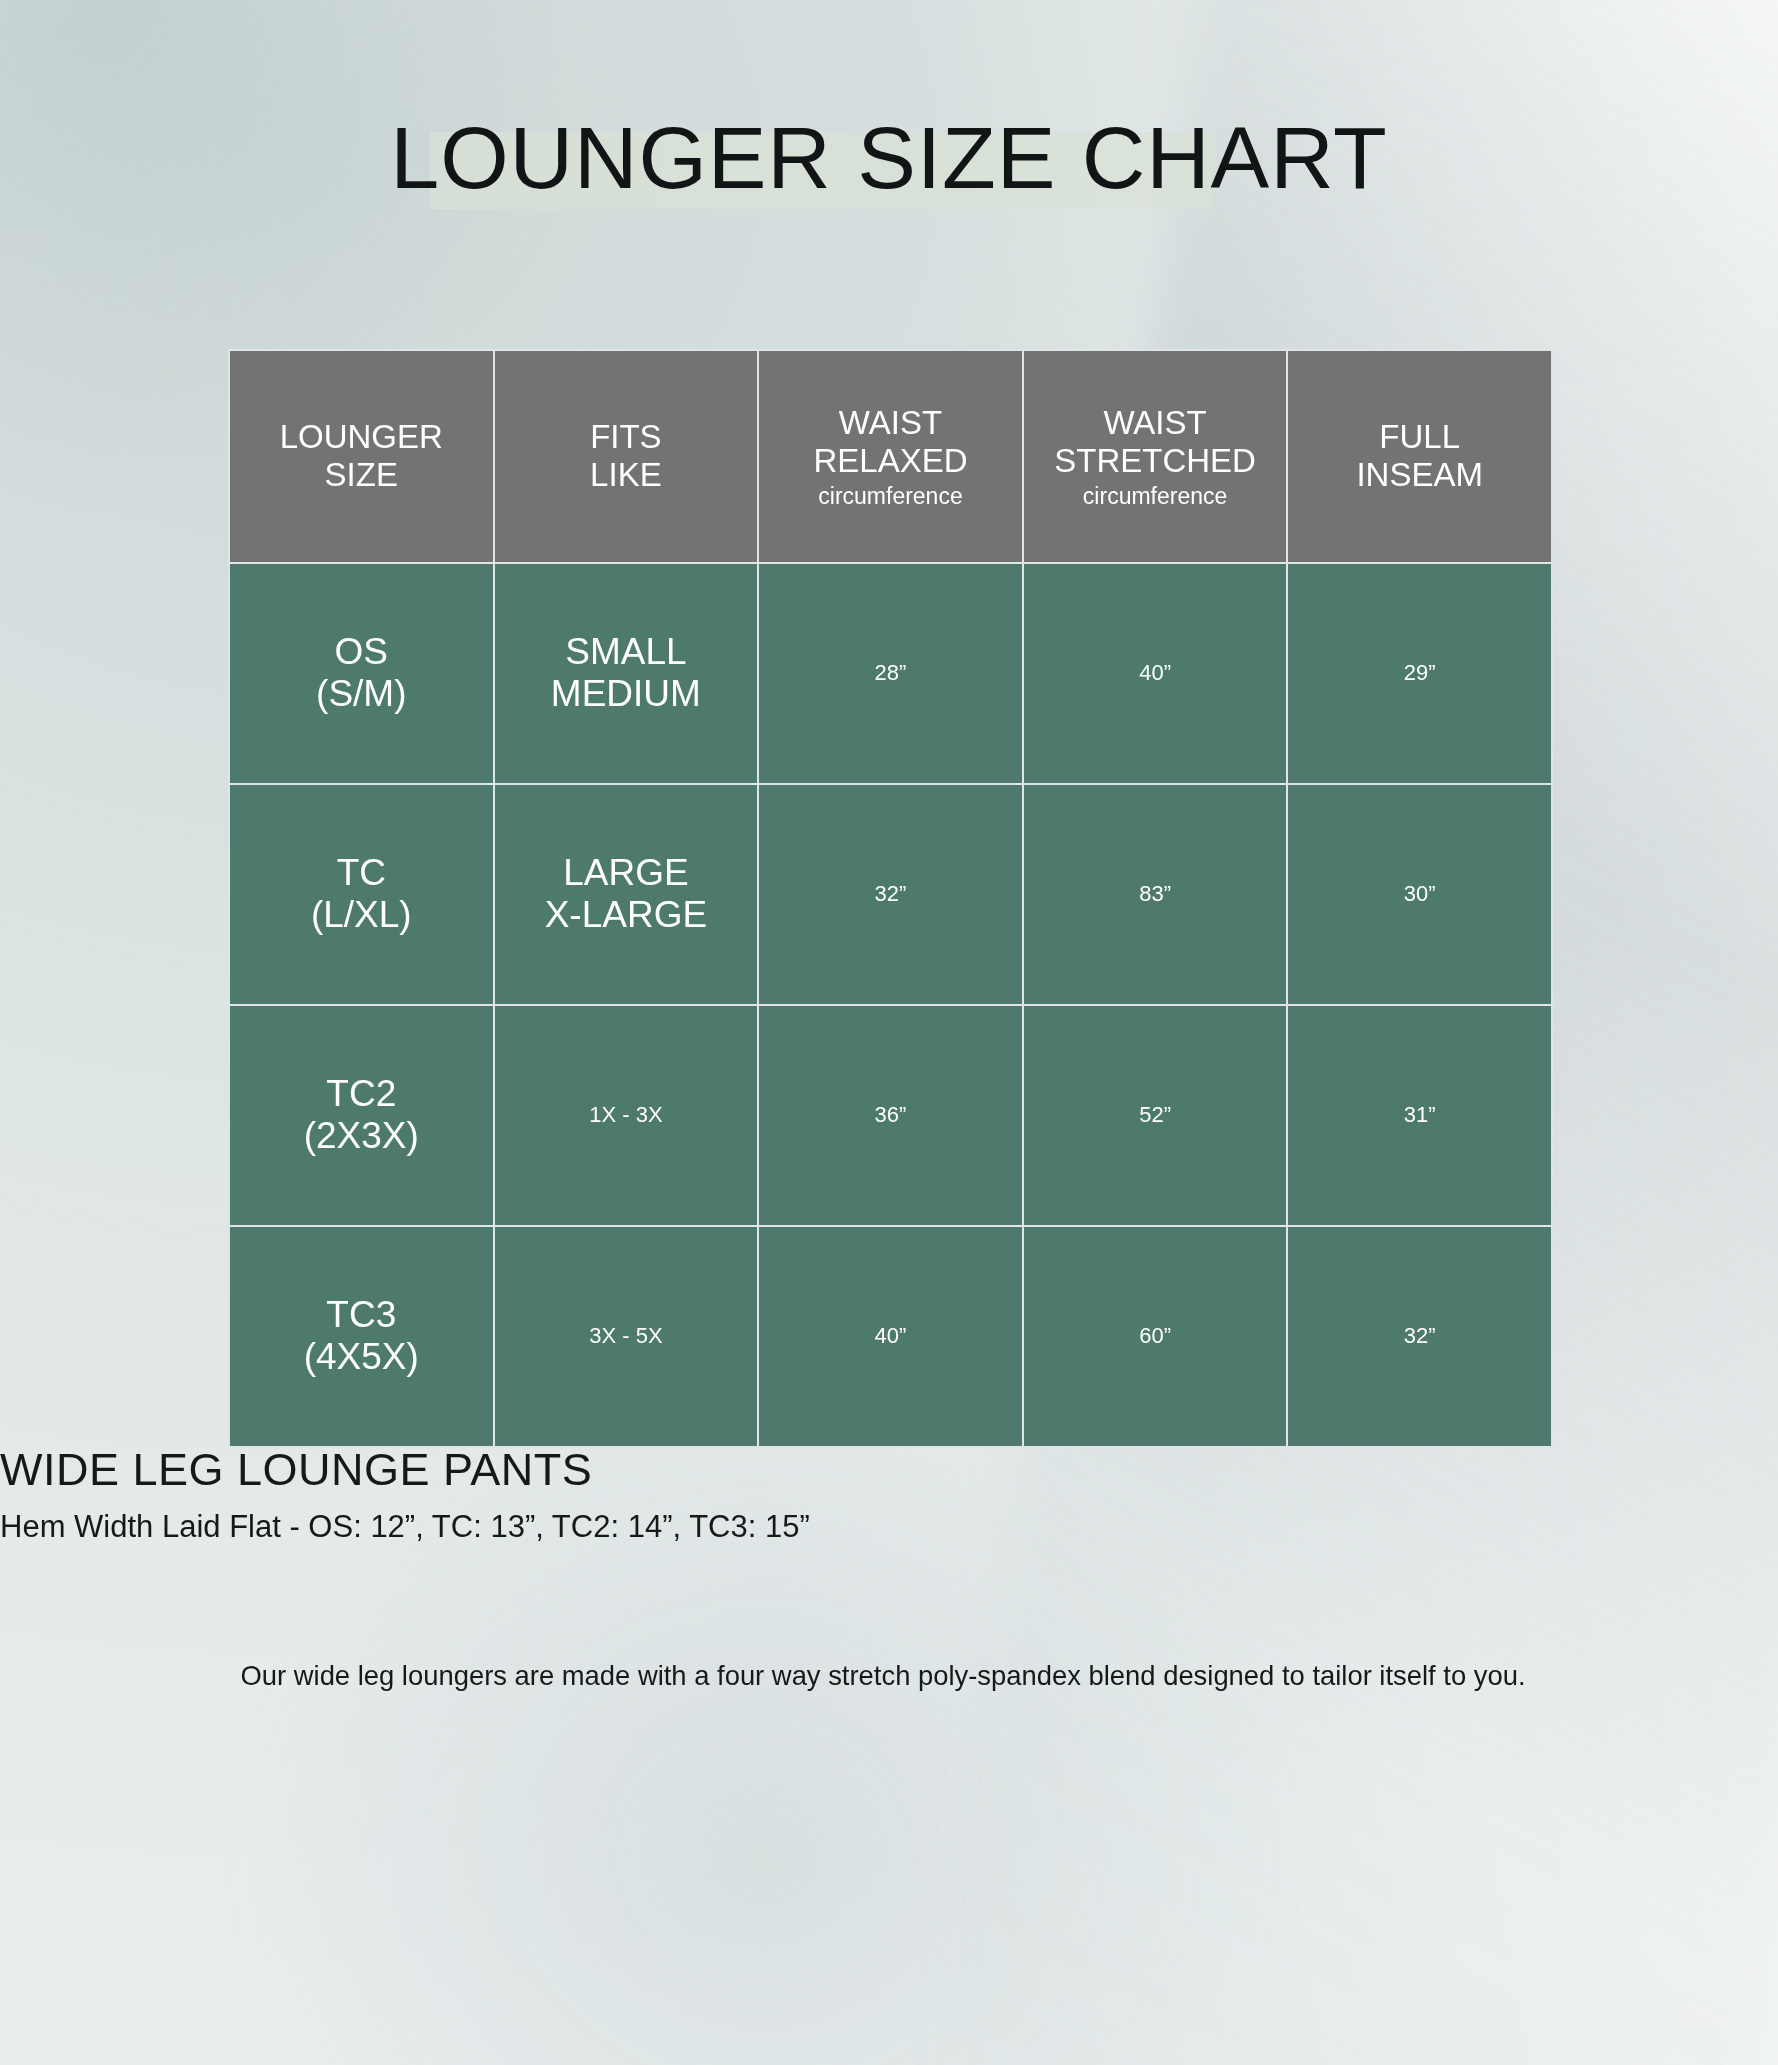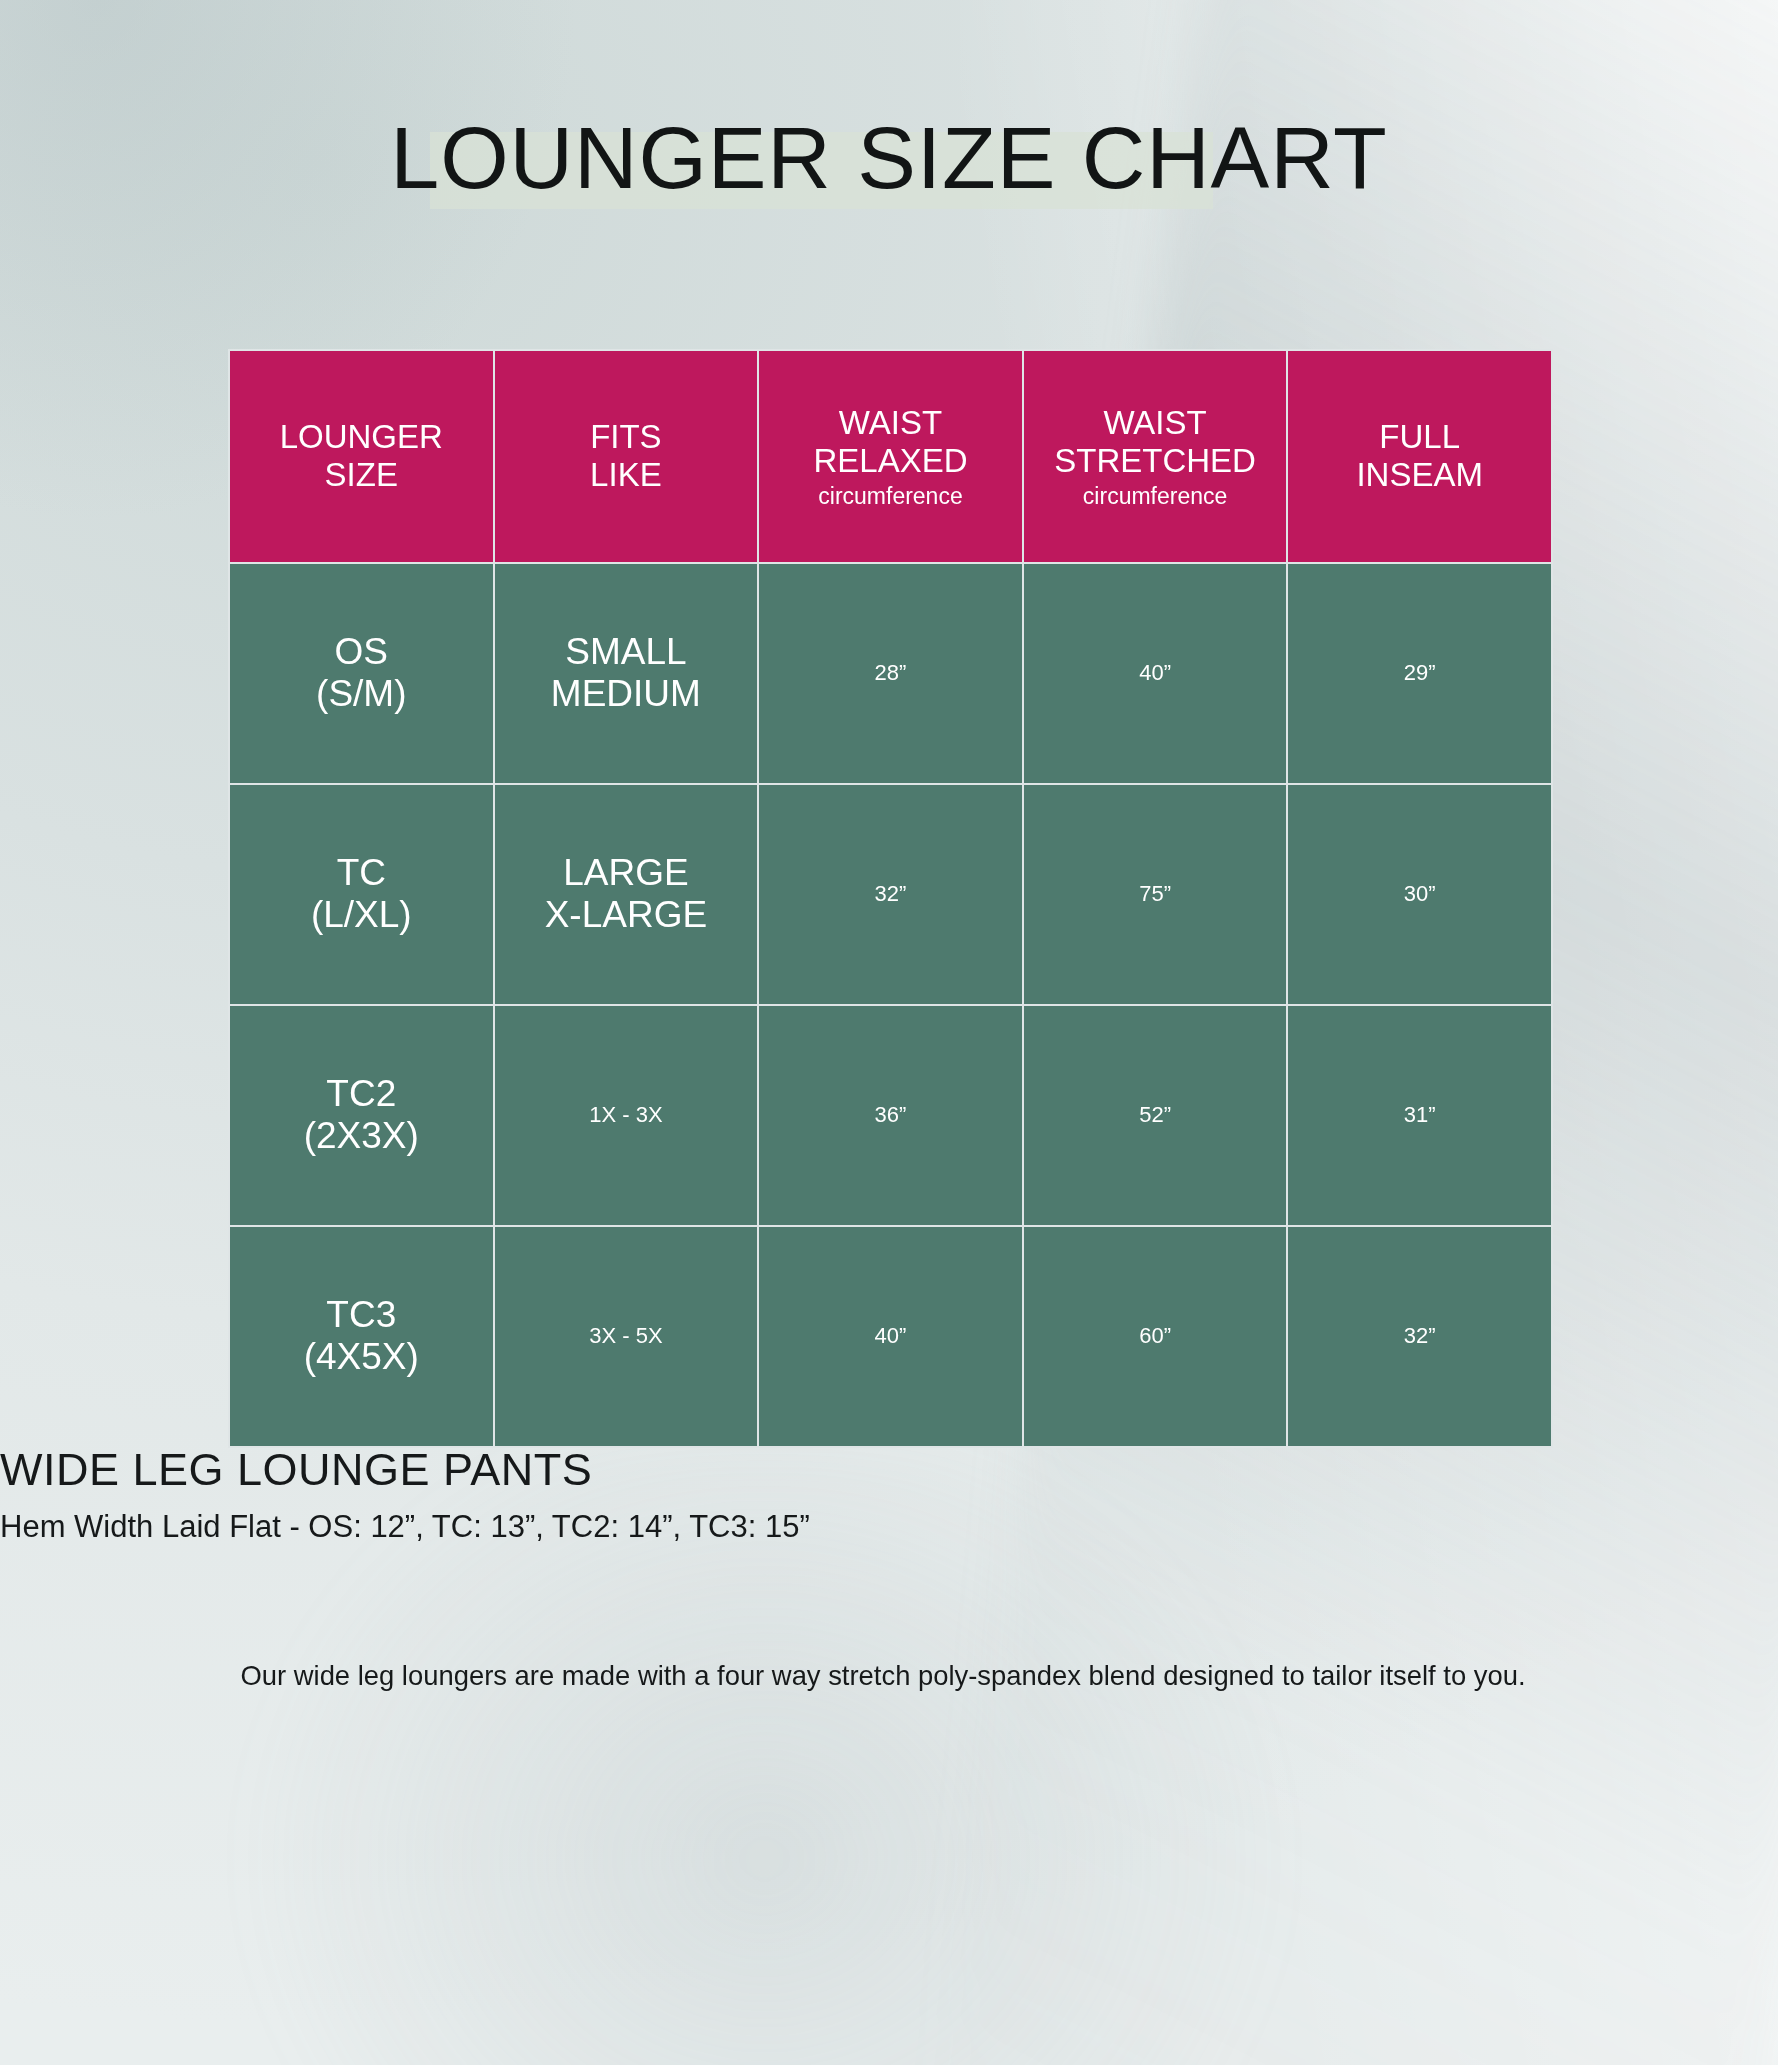--- a/index.html
+++ b/index.html
@@ -109,21 +109,21 @@
   }
   table.size-chart th,
   table.size-chart td {
     border: 2.7px solid #dfe5e6;
     text-align: center;
     vertical-align: middle;
     color: #ffffff;
     font-weight: 400;
   }
   table.size-chart thead th {
-    background: #be185d;
+    background: #737373;
     height: 196px;
     padding: 7.3px 5.5px;
     font-size: 33px;
     line-height: 1.16;
   }
   table.size-chart thead th .sub {
     display: block;
     font-size: 23px;
     line-height: 1.1;
     margin-top: 3.7px;
@@ -255,21 +255,21 @@
         <tr>
           <td class="two-line">
             <span>TC</span>
             <span class="l2">(L/XL)</span>
           </td>
           <td class="two-line">
             <span>LARGE</span>
             <span class="l2">X-LARGE</span>
           </td>
           <td class="measure">32”</td>
-          <td class="measure">75”</td>
+          <td class="measure">83”</td>
           <td class="measure">30”</td>
         </tr>
         <tr>
           <td class="two-line">
             <span>TC2</span>
             <span class="l2">(2X3X)</span>
           </td>
           <td class="measure">1X - 3X</td>
           <td class="measure">36”</td>
           <td class="measure">52”</td>

